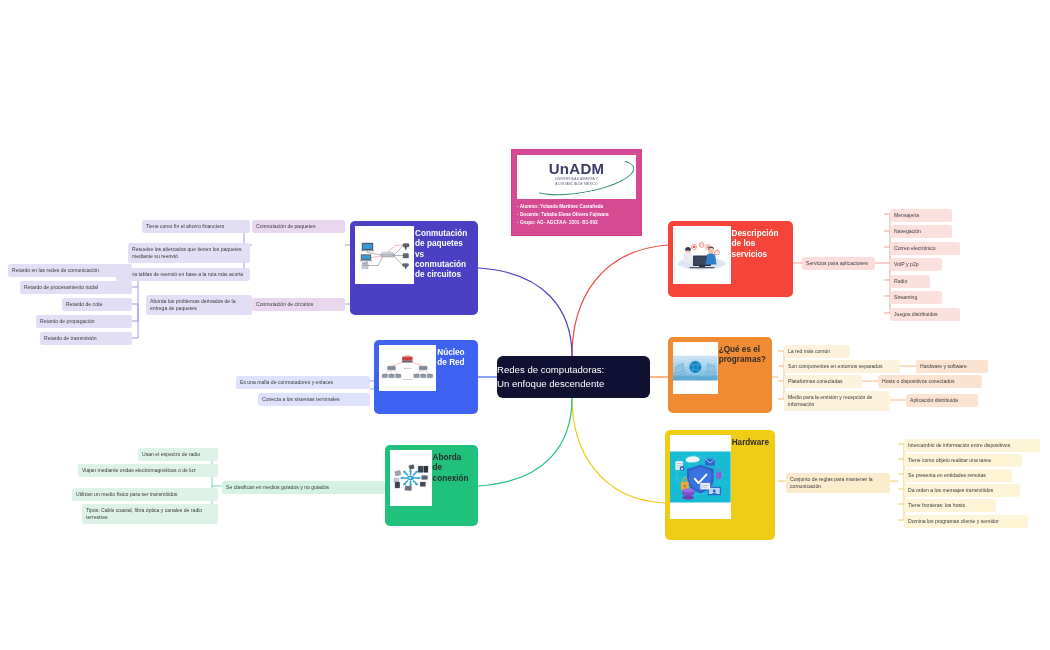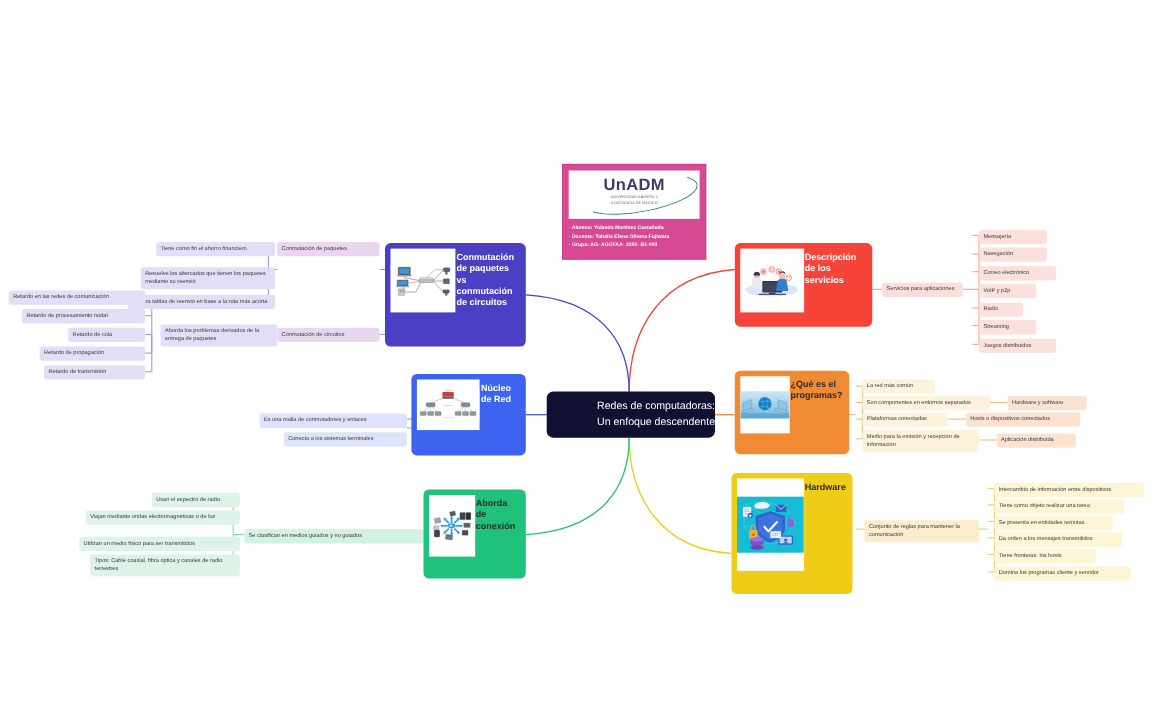--- a/index.html
+++ b/index.html
@@ -80,21 +80,21 @@
   
   .central {
     position: absolute;
     left: 497px; top: 356px;
     width: 153px; height: 42px;
     background: #101033;
     border-radius: 6px;
     color: #ffffff;
     display: flex;
     flex-direction: column;
-    align-items: flex-end;
+    align-items: flex-start;
     justify-content: center;
     font-size: 9.6px;
     line-height: 1.45;
     z-index: 6;
   }
 
   
   .mainnode {
     position: absolute;
     border-radius: 5px;

